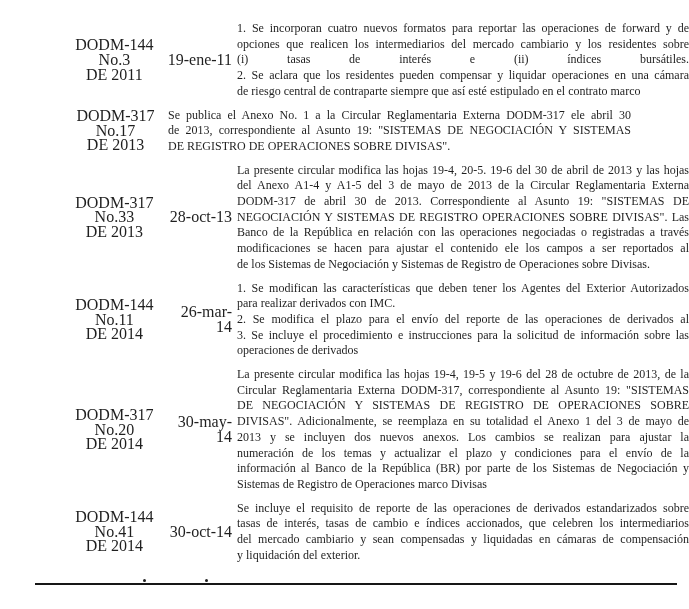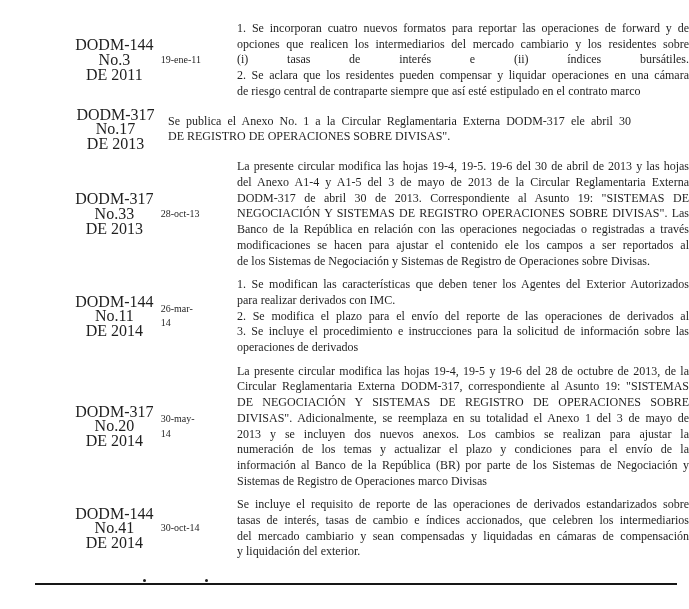--- a/index.html
+++ b/index.html
@@ -21,23 +21,23 @@
   .cell-id{
     width:95px;
     text-align:center;
     white-space:pre-line;
     font-size:16px;
     line-height:14.6px;
     margin-left:28px;
   }
   .cell-date{
     width:73px;
-    text-align:left;
+    text-align:right;
     white-space:pre-line;
-    font-size:10px;
+    font-size:16px;
     line-height:14.6px;
   }
   .cell-desc{
     width:463px;
     margin-left:5px;
     font-size:12px;
   }
   .dline{
     line-height:15.7px;
     text-align:justify;
@@ -76,29 +76,30 @@
           <div class="dline">(i) tasas de interés e (ii) índices bursátiles.</div>
           <div class="dline">2. Se aclara que los residentes pueden compensar y liquidar operaciones en una cámara</div>
           <div class="dline short">de riesgo central de contraparte siempre que así esté estipulado en el contrato marco</div>
         </div>
       </div>
       <div class="row">
         <div class="cell-id">DODM-317 No.17
 DE 2013</div>
         <div class="cell-desc">
           <div class="dline">Se publica el Anexo No. 1 a la Circular Reglamentaria Externa DODM-317 ele abril 30</div>
+          <div class="dline">de 2013, correspondiente al Asunto 19: "SISTEMAS DE NEGOCIACIÓN Y SISTEMAS</div>
           <div class="dline short">DE REGISTRO DE OPERACIONES SOBRE DIVISAS".</div>
         </div>
       </div>
       <div class="row">
         <div class="cell-id">DODM-317 No.33
 DE 2013</div>
         <div class="cell-date">28-oct-13</div>
         <div class="cell-desc">
-          <div class="dline">La presente circular modifica las hojas 19-4, 19-5. 19-6 del 30 de abril de 2013 y las hojas</div>
+          <div class="dline">La presente circular modifica las hojas 19-4, 20-5. 19-6 del 30 de abril de 2013 y las hojas</div>
           <div class="dline">del Anexo A1-4 y A1-5 del 3 de mayo de 2013 de la Circular Reglamentaria Externa</div>
           <div class="dline">DODM-317 de abril 30 de 2013. Correspondiente al Asunto 19: "SISTEMAS DE</div>
           <div class="dline">NEGOCIACIÓN Y SISTEMAS DE REGISTRO OPERACIONES SOBRE DIVISAS". Las</div>
           <div class="dline">Banco de la República en relación con las operaciones negociadas o registradas a través</div>
           <div class="dline">modificaciones se hacen para ajustar el contenido ele los campos a ser reportados al</div>
           <div class="dline short">de los Sistemas de Negociación y Sistemas de Registro de Operaciones sobre Divisas.</div>
         </div>
       </div>
       <div class="row">
         <div class="cell-id">DODM-144 No.11

